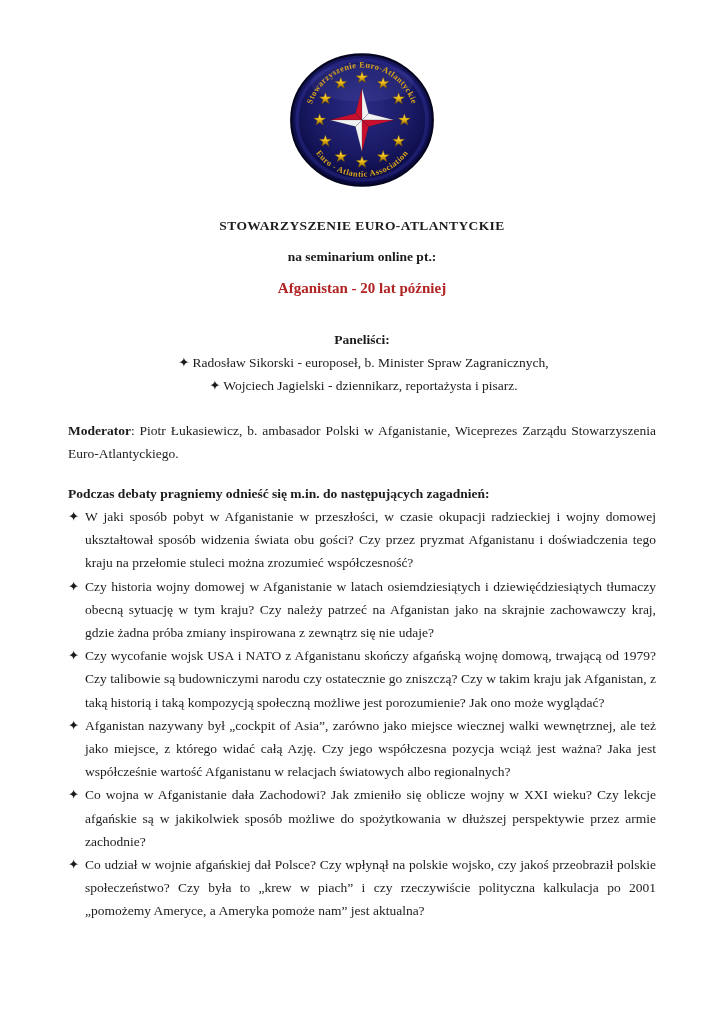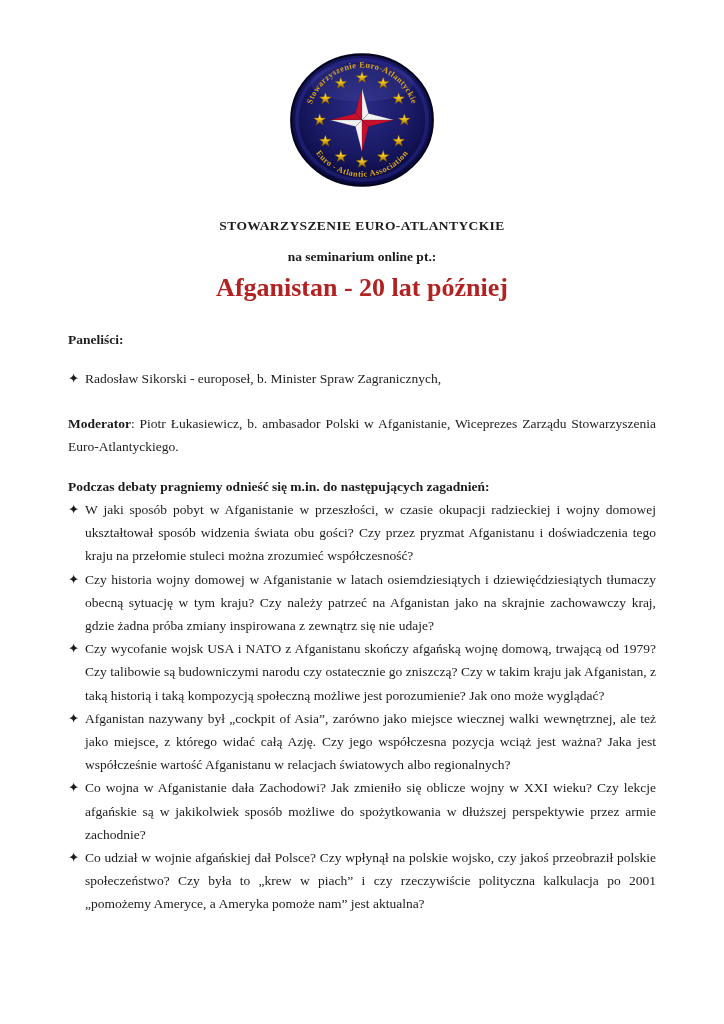--- a/index.html
+++ b/index.html
@@ -11,25 +11,25 @@
   }
   .logo-wrap{width:146px;height:136px;margin:52px auto 0;}
   .org-title{
     margin-top:26px;text-align:center;font-weight:bold;
     font-size:13.5px;letter-spacing:.4px;
   }
   .invite-line{margin-top:30px;text-align:center;}
   .seminar-line{margin-top:8px;text-align:center;font-weight:bold;}
   .event-title{
     margin-top:6px;text-align:center;font-weight:bold;
-    font-size:26px;line-height:28px;color:#b22222;
+    font-size:15px;line-height:28px;color:#b22222;
   }
-  .panelists{margin-top:26px;}
+  .panelists{margin-top:26px;text-align:center;}
   .bold{font-weight:bold;}
-  .bullet-line{margin-top:16px;}
+  .bullet-line{margin-top:0;}
   .bullet{display:inline-block;width:17px;}
   .moderator{margin:22px 0 16px 0;text-align:justify;}
   .questions{margin-top:17px;font-family:Liberation Serif, serif;}
   .q-item{
     position:relative;padding-left:17px;text-align:justify;
     line-height:23.2px;margin:0;
   }
   .q-item .bullet{position:absolute;left:0;top:0;width:auto;}
   .logo-svg{display:block;width:146px;height:136px;}
 </style>
@@ -99,20 +99,23 @@
 
   <div class="seminar-line">na seminarium online pt.:</div>
 
   <div class="event-title">Afganistan - 20 lat później</div>
 
   <div class="panelists">
     <div class="bold">Paneliści:</div>
     <div class="bullet-line">
       <span class="bullet">✦</span><span>Radosław Sikorski - europoseł, b. Minister Spraw Zagranicznych,</span>
     </div>
+    <div class="bullet-line">
+      <span class="bullet">✦</span><span>Wojciech Jagielski - dziennikarz, reportażysta i pisarz.</span>
+    </div>
   </div>
 
   <p class="moderator"><b>Moderator</b><span>: Piotr Łukasiewicz, b. ambasador Polski w Afganistanie, Wiceprezes Zarządu Stowarzyszenia Euro-Atlantyckiego.</span></p>
 
   <div class="questions">
     <div class="bold">Podczas debaty pragniemy odnieść się m.in. do następujących zagadnień:</div>
 
     <div class="q-item">
       <span class="bullet">✦</span><span>W jaki sposób pobyt w Afganistanie w przeszłości, w czasie okupacji radzieckiej i wojny domowej ukształtował sposób widzenia świata obu gości? Czy przez pryzmat Afganistanu i doświadczenia tego kraju na przełomie stuleci można zrozumieć współczesność?</span>
     </div>

